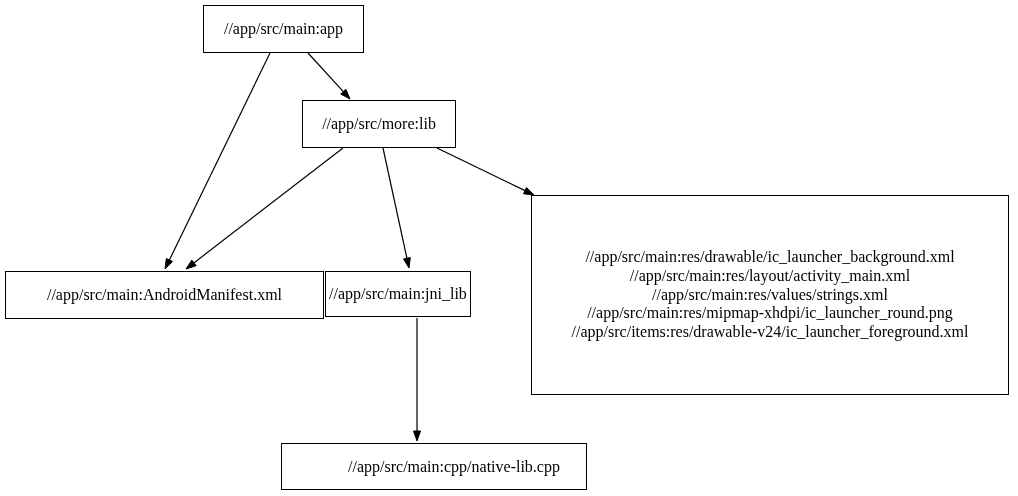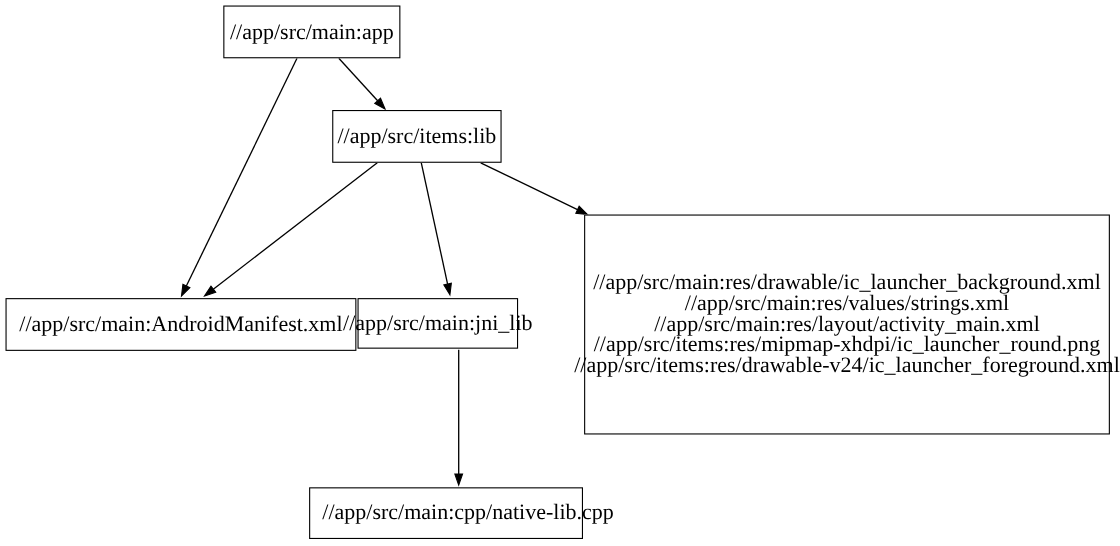--- a/index.html
+++ b/index.html
@@ -17,36 +17,36 @@
   .edge-arrow { fill: #000000; stroke: #000000; stroke-width: 1; }
   .node {
     position: absolute;
     box-sizing: border-box;
     background: #ffffff;
     border: 1px solid #000000;
     display: flex;
     align-items: center;
     justify-content: center;
     text-align: center;
-    font-size: 20px;
+    font-size: 16px;
     z-index: 2;
     white-space: nowrap;
   }
   .node.multi {
     flex-direction: column;
     line-height: 18.8px;
     padding: 4px 6px;
     text-align: center;
   }
   #node-app        { left: 203px; top: 5px;   width: 161px; height: 48px; }
   #node-lib        { left: 302px; top: 100px; width: 154px; height: 48px; }
   #node-manifest   { left: 5px;   top: 271px; width: 319px; height: 48px; }
   #node-jni-lib    { left: 325px; top: 271px; width: 146px; height: 46px; }
   #node-res-group  { left: 531px; top: 195px; width: 478px; height: 200px; }
-  #node-native-cpp { left: 281px; top: 443px; width: 249px; height: 47px; padding-left: 40px; }
+  #node-native-cpp { left: 281px; top: 443px; width: 306px; height: 47px; padding-left: 40px; }
 </style>
 </head>
 <body>
 
 <div class="graph-canvas">
 
   <svg class="edges" width="1018" height="496" viewBox="0 0 1018 496">
 
     <g>
       <line class="edge-line" x1="308" y1="53" x2="343.3" y2="91.6"></line>
@@ -77,36 +77,36 @@
       <line class="edge-line" x1="417" y1="318" x2="417" y2="431"></line>
       <polygon class="edge-arrow" points="417,441 413.5,431 420.5,431"></polygon>
     </g>
   </svg>
 
   <div class="node" id="node-app">
     <span>//app/src/main:app</span>
   </div>
 
   <div class="node" id="node-lib">
-    <span>//app/src/items:lib</span>
+    <span>//app/src/more:lib</span>
   </div>
 
   <div class="node" id="node-manifest">
     <span>//app/src/main:AndroidManifest.xml</span>
   </div>
 
   <div class="node" id="node-jni-lib">
     <span>//app/src/main:jni_lib</span>
   </div>
 
   <div class="node multi" id="node-res-group">
     <div>//app/src/main:res/drawable/ic_launcher_background.xml</div>
+    <div>//app/src/main:res/layout/activity_main.xml</div>
     <div>//app/src/main:res/values/strings.xml</div>
-    <div>//app/src/main:res/layout/activity_main.xml</div>
-    <div>//app/src/items:res/mipmap-xhdpi/ic_launcher_round.png</div>
+    <div>//app/src/main:res/mipmap-xhdpi/ic_launcher_round.png</div>
     <div>//app/src/items:res/drawable-v24/ic_launcher_foreground.xml</div>
   </div>
 
   <div class="node" id="node-native-cpp">
     <span>//app/src/main:cpp/native-lib.cpp</span>
   </div>
 
 </div>
 
 </body></html>

